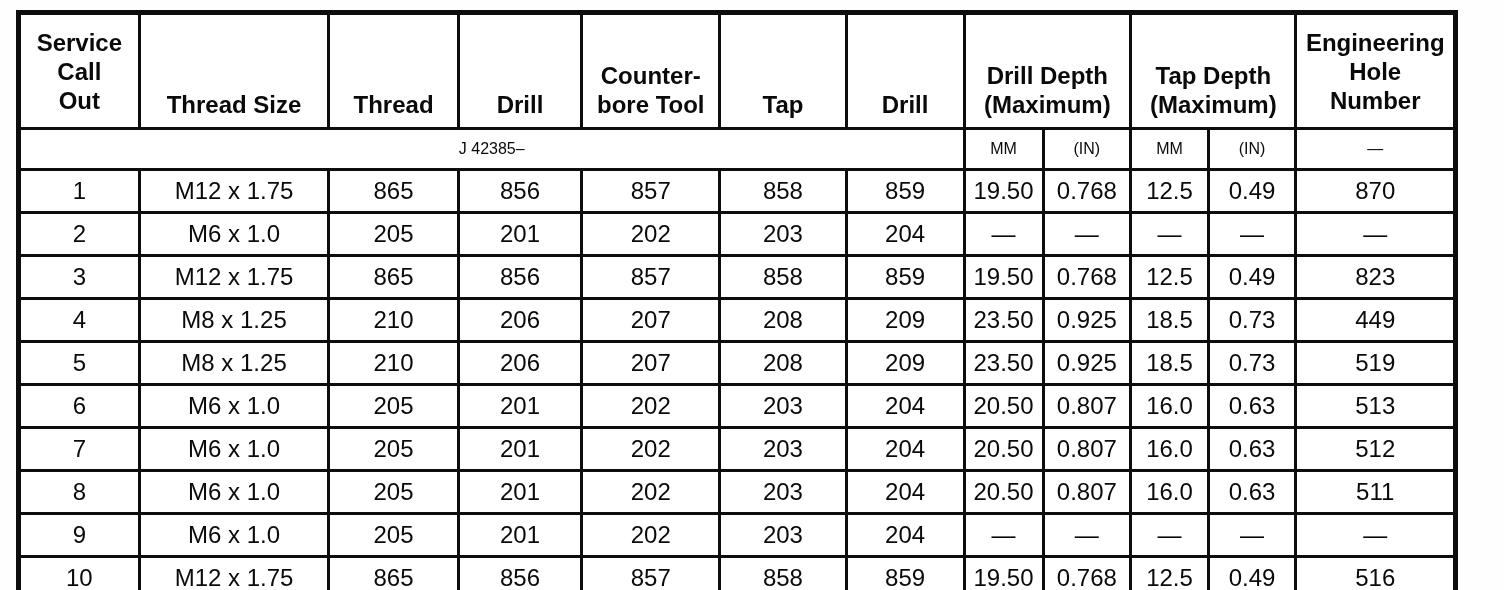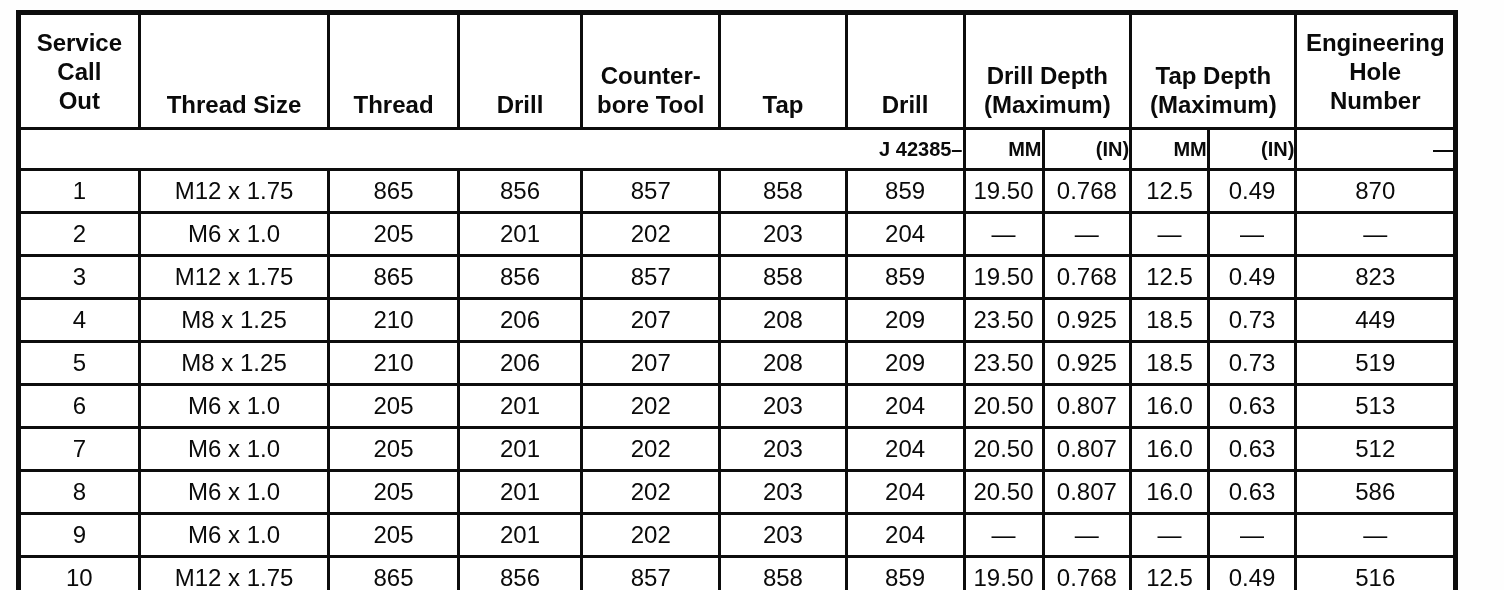--- a/index.html
+++ b/index.html
@@ -45,24 +45,23 @@
     padding: 4px 2px 8px 2px;
     white-space: pre-line;
   }
   tr.head-row th.vmid {
     vertical-align: middle;
     padding-bottom: 4px;
   }
   
   tr.sub-row td {
     height: 38px;
-    font-size: 20px;
-    font-weight: 700;
+    font-size: 16px;
+    font-weight: 400;
     vertical-align: middle;
-    text-align: right;
   }
   
   tbody tr.data-row td {
     height: 40px;
     font-size: 24px;
     font-weight: 400;
     vertical-align: middle;
   }
 </style>
 </head>
@@ -217,21 +216,21 @@
         <td>M6 x 1.0</td>
         <td>205</td>
         <td>201</td>
         <td>202</td>
         <td>203</td>
         <td>204</td>
         <td>20.50</td>
         <td>0.807</td>
         <td>16.0</td>
         <td>0.63</td>
-        <td>586</td>
+        <td>511</td>
       </tr>
       <tr class="data-row">
         <td>9</td>
         <td>M6 x 1.0</td>
         <td>205</td>
         <td>201</td>
         <td>202</td>
         <td>203</td>
         <td>204</td>
         <td>—</td>

